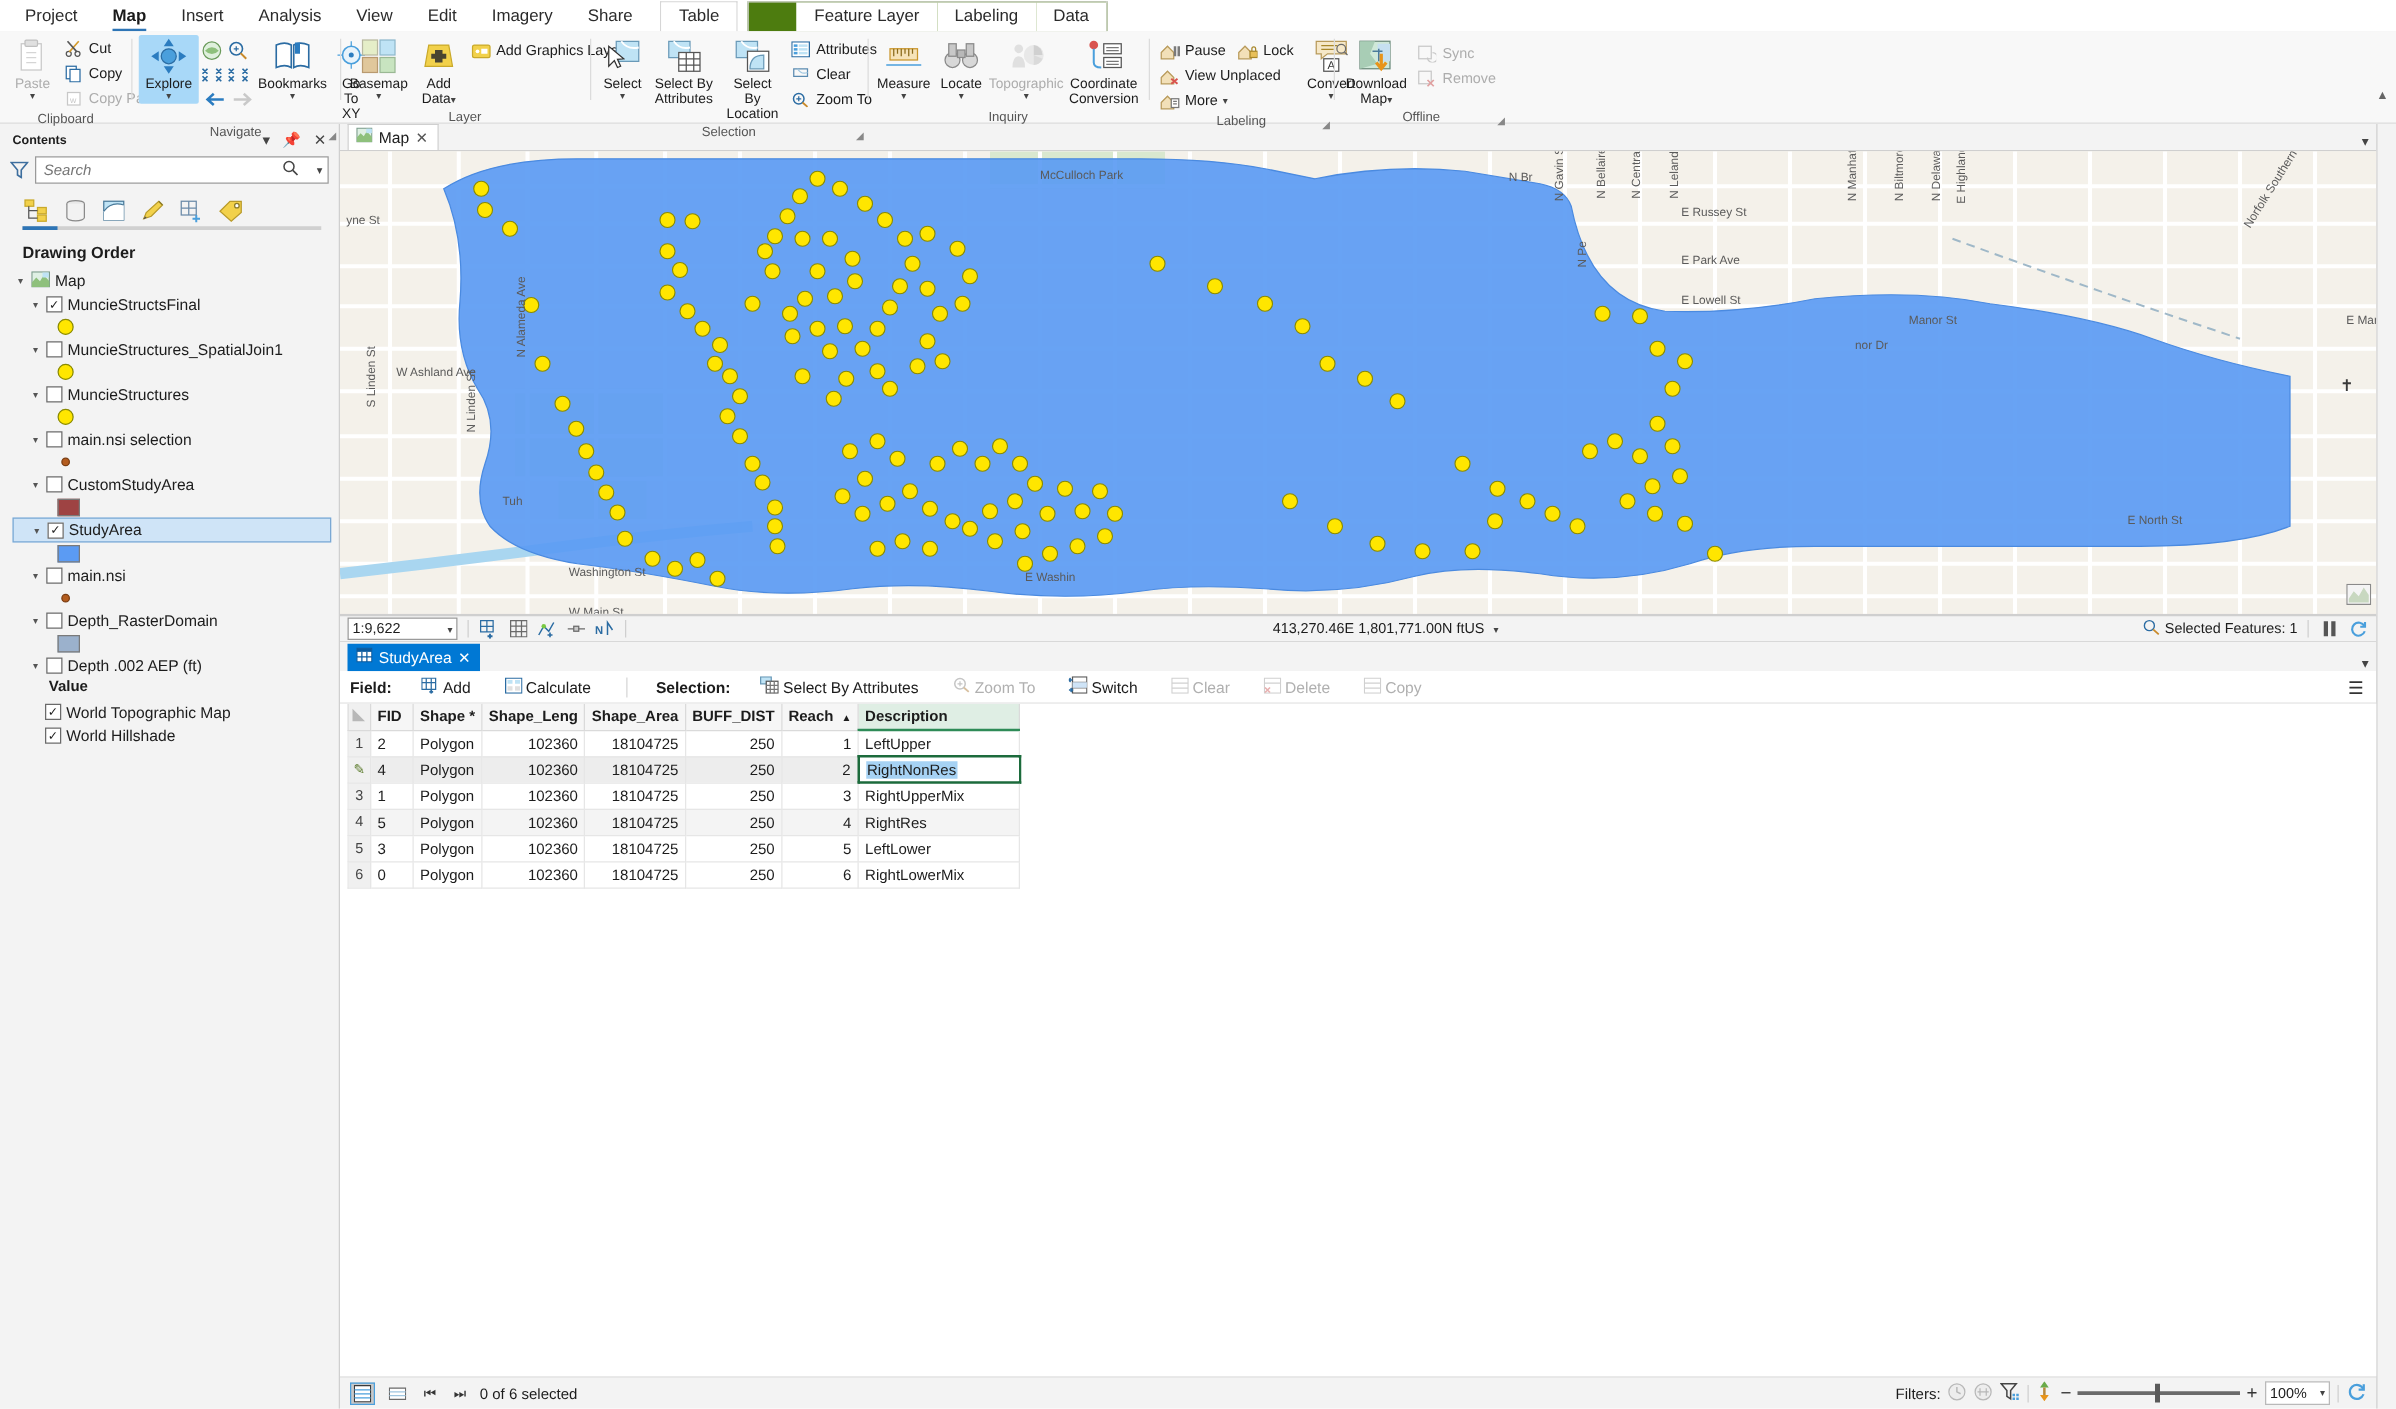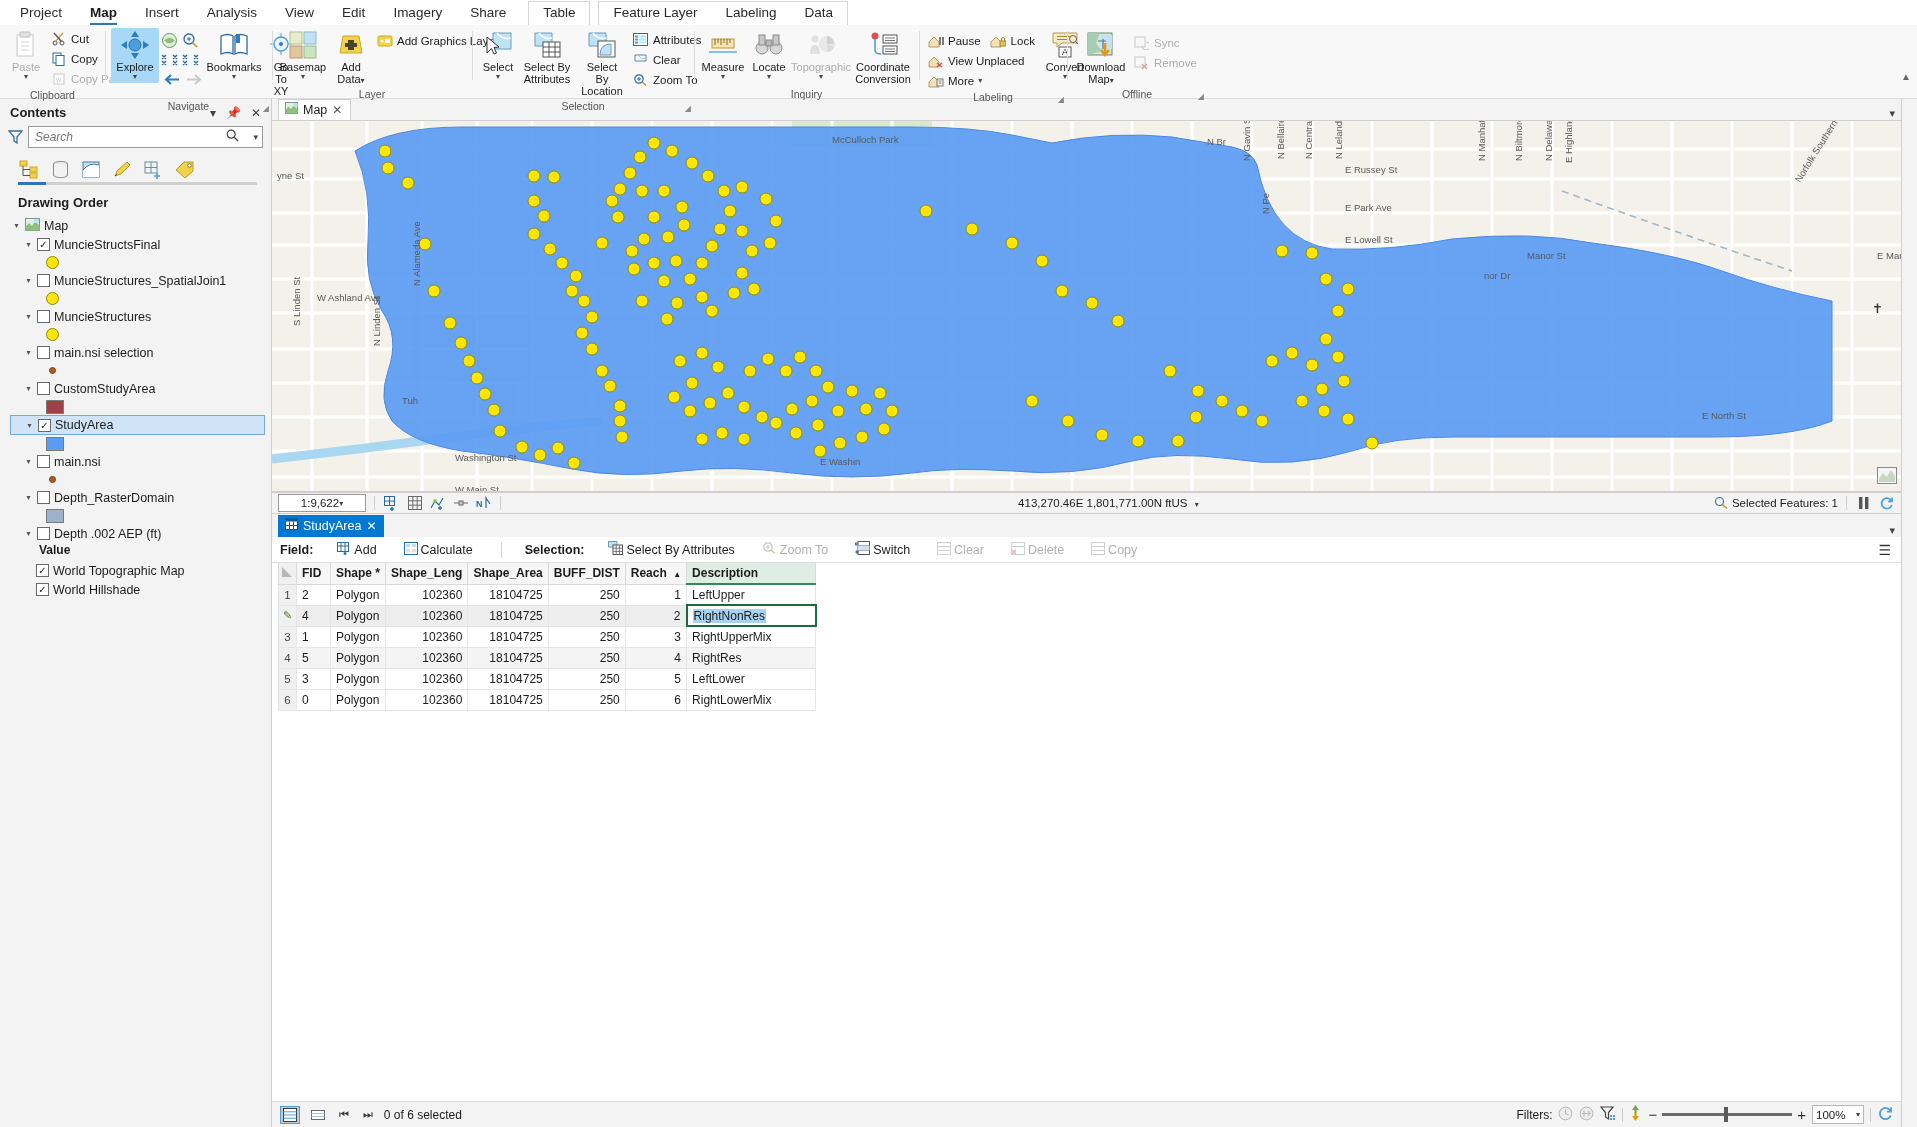--- a/index.html
+++ b/index.html
@@ -24,21 +24,21 @@
     white-space:nowrap; line-height:16px;
   }
   .rtab.active { font-weight:bold; color:#1a1a1a; position:relative; }
   .rtab.active::after {
     content:""; position:absolute; left:14px; right:14px; bottom:0px;
     height:2px; background:#2e75b6;
   }
   .rtab.ctx { background:#ffffff; }
   .ctx-group { display:flex; align-items:flex-end; }
   .ctx-group.tablegrp { border:1px solid #d6d6d6; border-bottom:none; background:#c4b5fd; margin-left:8px;}
-  .ctx-group.featgrp { border:1px solid #d6d6d6; border-bottom:none; background:#4d7c0f; margin-left:8px;}
+  .ctx-group.featgrp { border:1px solid #d6d6d6; border-bottom:none; background:#4d7c0f; margin-left:8px;padding-left:38px;}
 
   
   .ribbon {
     height: 74px; background:#f8f8f8; border-bottom:1px solid #dcdcdc;
     display:flex; align-items:stretch; position:relative;
   }
   .rgroup { display:flex; flex-direction:column; position:relative; }
   .rgroup-body { flex:1; display:flex; align-items:flex-start; padding: 3px 6px 0 6px; gap:2px;}
   .rgroup-label {
     height:15px; text-align:center; font-size:10.5px; color:#555;
@@ -72,21 +72,21 @@
   .main { display:flex; height: calc(1127px - 25px - 74px); }
 
   
   .contents {
     width: 272px; background:#f3f3f3; border-right:1px solid #cfcfcf;
     display:flex; flex-direction:column;
   }
   .contents-hdr {
     display:flex; align-items:center; padding:6px 8px 4px 10px; gap:6px;
   }
-  .contents-title { font-size:13px; font-weight:600; color:#1c1c1c; flex:1; }
+  .contents-title { font-size:10px; font-weight:600; color:#1c1c1c; flex:1; }
   .hdr-ic { font-size:12px; color:#444; cursor:pointer; padding:0 2px; }
   .search-row { display:flex; align-items:center; padding: 2px 8px 6px 8px; gap:5px; }
   .funnel { width:15px; height:14px; color:#3d6e9e; }
   .search-box {
     flex:1; height:22px; border:1px solid #9a9a9a; background:#fff;
     display:flex; align-items:center; padding:0 4px; gap:14px;
   }
   .search-box input {
     flex:1; border:none; outline:none; font-size:12px; font-style:italic; color:#767676;
     font-family:"Liberation Sans", sans-serif; background:transparent;
@@ -126,21 +126,21 @@
   .map-tab .x { font-size:12px; color:#555; cursor:pointer;}
   .collapse-chev { margin-left:auto; font-size:11px; color:#444; padding-right:6px;}
 
   .mapview { position:relative; flex: 0 0 371px; overflow:hidden; background:#f2efe9; border-bottom:1px solid #cfcfcf;}
   .mapstatus {
     height:22px; background:#f3f3f3; border-bottom:1px solid #cfcfcf; border-top:1px solid #cfcfcf;
     display:flex; align-items:center; padding:0 6px; gap:6px; font-size:11.5px;
   }
   .scale-combo {
     width:88px; height:18px; border:1px solid #9a9a9a; background:#fff; display:flex; align-items:center;
-    padding:0 3px; font-size:11.5px; justify-content:center;
+    padding:0 3px; font-size:11.5px; justify-content:space-between;
   }
   .msic { width:17px; height:17px; display:flex; align-items:center; justify-content:center; cursor:pointer; color:#2b6ca3;}
   .coords { margin:0 auto; font-size:11.5px; color:#1c1c1c;}
   .sel-feat { font-size:11.5px; display:flex; align-items:center; gap:4px;}
 
   
   .tablepane { flex:1; display:flex; flex-direction:column; background:#fff; min-height:0;}
   .tbl-tabbar { height:23px; background:#f3f3f3; display:flex; align-items:flex-end; padding-left:6px;}
   .tbl-tab {
     display:flex; align-items:center; gap:5px; background:#0078d4; color:#fff;

